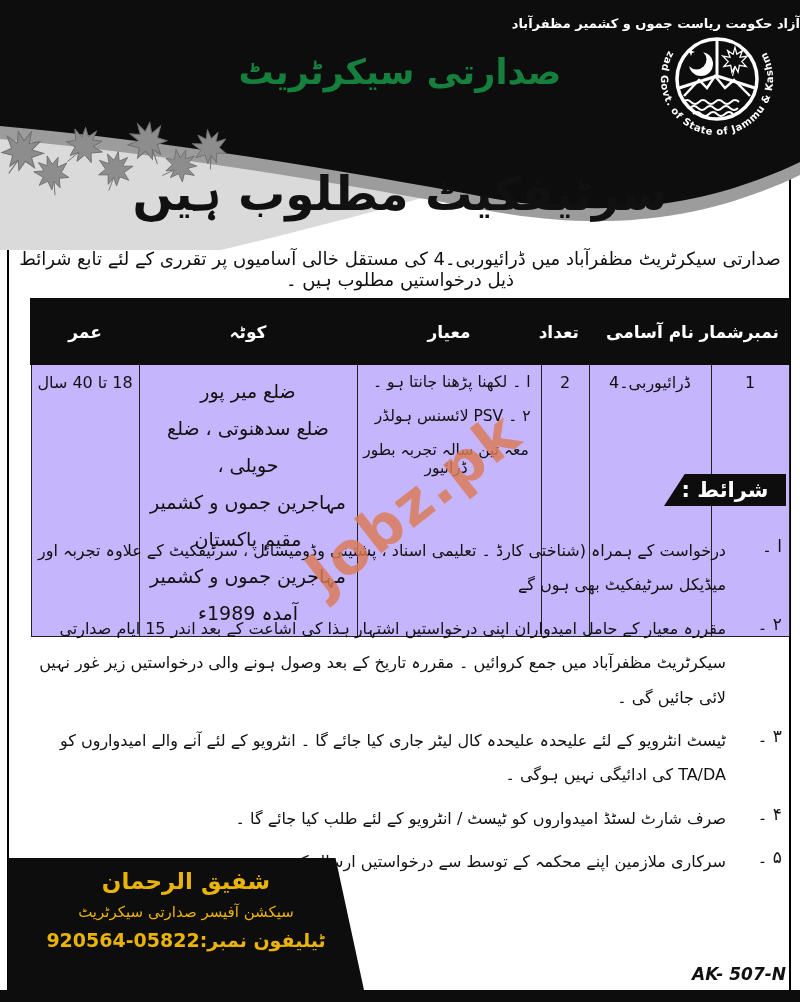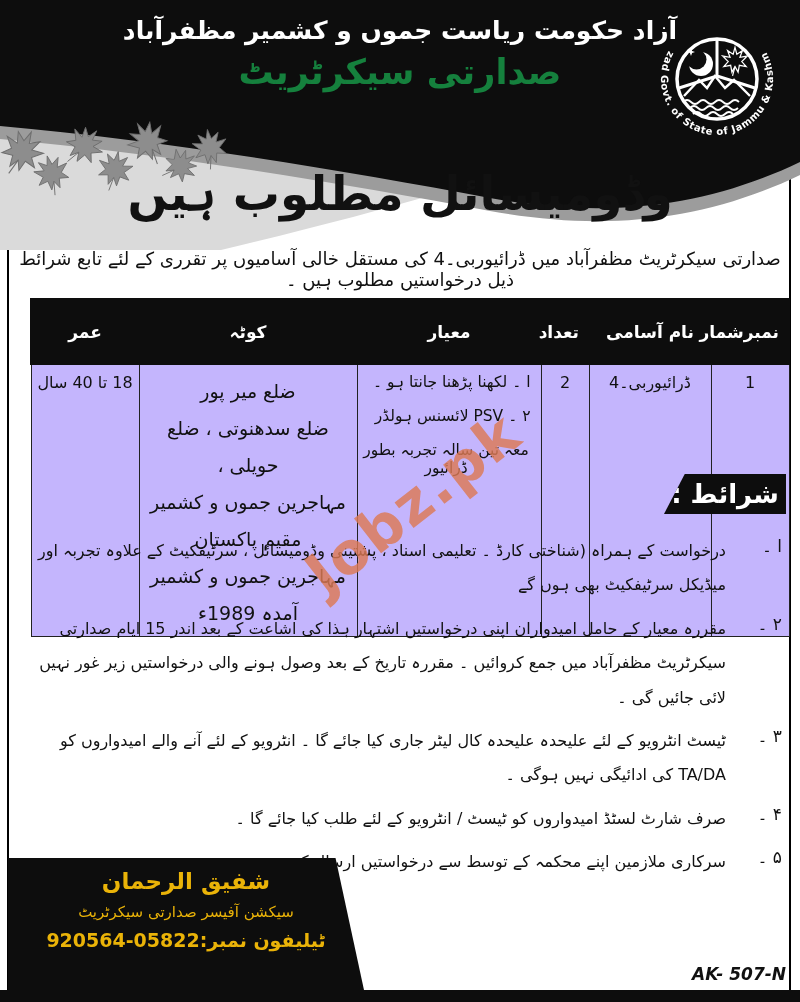--- a/index.html
+++ b/index.html
@@ -3,44 +3,44 @@
 <meta charset="utf-8">
 <style>
   html,body{margin:0;padding:0;background:#fff;}
   #ad{position:relative;width:800px;height:1002px;background:#fff;overflow:hidden;
       font-family:"DejaVu Sans",sans-serif;color:#111;}
   .abs{position:absolute;}
   .rtl{direction:rtl;unicode-bidi:plaintext;}
   
   #head-svg{left:0;top:0;width:800px;height:250px;z-index:1;}
   #emblem{left:638px;top:4px;width:158px;height:152px;z-index:3;}
-  #dept-line{left:0;top:16px;width:100%;text-align:center;color:#fff;font-size:25px;
+  #dept-line{left:0;top:16px;width:100%;color:#fff;font-size:13px;
              font-weight:bold;z-index:2;}
   #secr-line{left:0;top:52px;width:100%;text-align:center;color:#15803d;font-size:35px;
              font-weight:bold;z-index:2;}
   
   #big-title{left:0;top:166px;width:100%;text-align:center;font-size:47px;font-weight:bold;
              z-index:4;letter-spacing:1px;}
   #intro{left:16px;top:248px;width:768px;text-align:center;font-size:18px;z-index:4;}
   
   #vtable{left:30px;top:298px;width:758px;border-collapse:collapse;table-layout:fixed;
           direction:rtl;z-index:4;}
   #vtable th{background:#0d0d0d;color:#fff;font-size:17px;font-weight:bold;height:45px;
              border:2px solid #0d0d0d;padding:9px;}
   #vtable td{border:1.5px solid #222;vertical-align:top;font-size:16px;padding:8px 4px 4px;
              height:158px;background:#c4b5fd;}
   .cell-center{text-align:center;}
   .crit-line{margin-bottom:16px;text-align:right;padding-right:6px;font-size:15.5px;}
   .crit-line:last-child{margin-bottom:0;text-align:center;}
   .quota-line{text-align:center;font-size:19px;line-height:1.95;}
   
-  #cond-box{right:14px;top:474px;width:122px;height:40px;background:#0d0d0d;color:#fff;
+  #cond-box{right:14px;top:474px;width:122px;height:32px;background:#0d0d0d;color:#fff;
             z-index:4;clip-path:polygon(17% 0,100% 0,100% 100%,0 100%);
             display:flex;align-items:center;justify-content:center;
-            font-size:26px;font-weight:bold;}
+            font-size:21px;font-weight:bold;}
   #conds{left:16px;top:534px;width:766px;direction:rtl;z-index:4;}
   .cond{display:flex;gap:26px;margin-bottom:9px;}
   .cond-num{flex:0 0 30px;font-size:17px;padding-top:2px;}
   .cond-text{flex:1;font-size:16px;line-height:2.15;text-align:right;}
   
   #sig{left:8px;top:858px;width:356px;height:132px;background:#0d0d0d;color:#eab308;z-index:4;
        clip-path:polygon(0 0,92% 0,100% 100%,0 100%);text-align:center;direction:rtl;
        padding-top:10px;box-sizing:border-box;}
   #sig-name{font-size:23px;font-weight:bold;margin-bottom:9px;}
   #sig-desig{font-size:15px;margin-bottom:8px;}
@@ -133,21 +133,21 @@
     </g>
     <path id="cap-arc" d="M -48.5,-28 A 56,56 0 1 0 48.5,-28" fill="none"></path>
     <text font-size="10" fill="#fff" letter-spacing="0.6" font-weight="bold">
       <textPath href="#cap-arc" startOffset="50%" text-anchor="middle">Azad Govt. of State of Jammu &amp; Kashmir</textPath>
     </text>
   </svg>
 
   <div id="dept-line" class="abs rtl">آزاد حکومت ریاست جموں و کشمیر مظفرآباد</div>
   <div id="secr-line" class="abs rtl">صدارتی سیکرٹریٹ</div>
 
-  <div id="big-title" class="abs rtl">وڈومیسائل مطلوب ہیں</div>
+  <div id="big-title" class="abs rtl">سرٹیفکیٹ مطلوب ہیں</div>
   <div id="intro" class="abs rtl">صدارتی سیکرٹریٹ مظفرآباد میں ڈرائیوربی۔4 کی مستقل خالی آسامیوں پر تقرری کے لئے تابع شرائط ذیل درخواستیں مطلوب ہیں ۔</div>
 
   <table id="vtable" class="abs">
     <colgroup>
       <col style="width:78px">
         <col style="width:122px">
         <col style="width:48px">
       <col style="width:184px">
         <col style="width:218px">
         <col style="width:108px">

